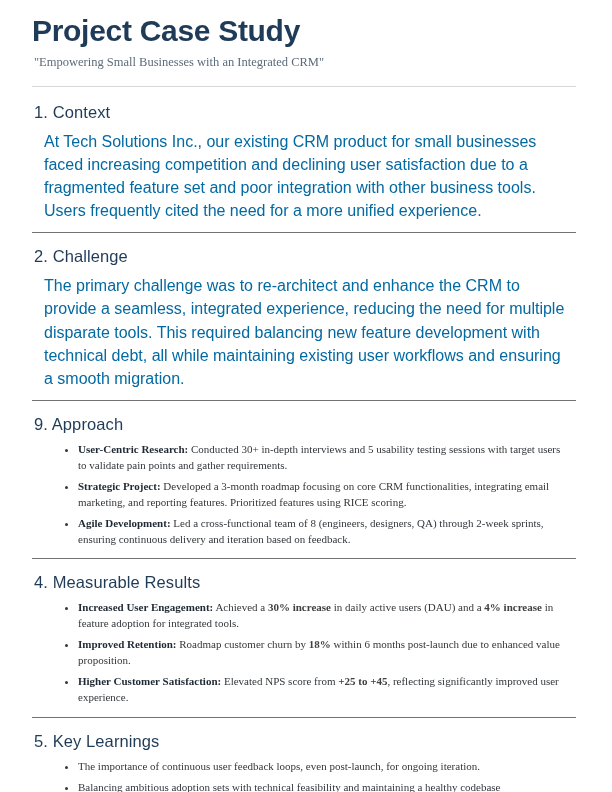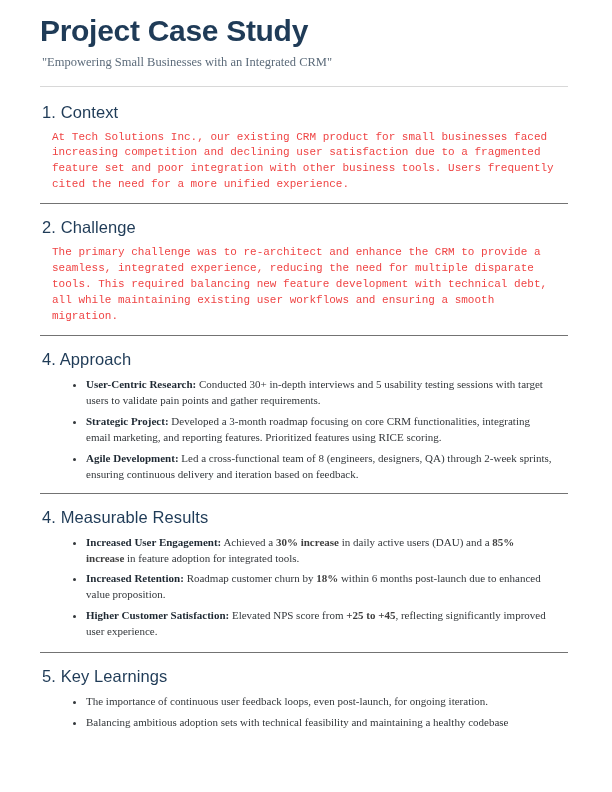--- a/index.html
+++ b/index.html
@@ -12,21 +12,21 @@
     background: #ffffff;
     font-family: "Liberation Sans", sans-serif;
     color: #2b2b2b;
     overflow: hidden;
   }
   .page {
     position: relative;
     width: 608px;
     height: 792px;
     box-sizing: border-box;
-    padding: 0 40px;
+    padding: 0 32px;
   }
   .doc-header {
     padding-top: 14px;
     padding-bottom: 10px;
     border-bottom: 1px solid #d8d8d8;
   }
   .doc-title {
     font-size: 30px;
     font-weight: bold;
     color: #1f3b57;
@@ -47,24 +47,24 @@
     border-top: 1px solid #737373;
   }
   .section-heading {
     font-size: 16.5px;
     font-weight: normal;
     color: #1f3b57;
     margin: 0 0 8px 2px;
     letter-spacing: 0.1px;
   }
   .body-text {
-    font-family: Liberation Mono, monospace;
-    font-size: 11px;
+    font-family: Liberation Sans, sans-serif;
+    font-size: 16px;
     line-height: 1.45;
-    color: #ef4444;
+    color: #0369a1;
     margin: 0 0 10px 12px;
     padding-right: 8px;
     text-align: left;
   }
   ul.bullets {
     margin: 4px 0 10px 0;
     padding-left: 46px;
     list-style-type: disc;
   }
   ul.bullets li {
@@ -106,33 +106,33 @@
     <h2 class="section-heading">1. Context</h2>
     <p class="body-text">At Tech Solutions Inc., our existing CRM product for small businesses faced increasing competition and declining user satisfaction due to a fragmented feature set and poor integration with other business tools. Users frequently cited the need for a more unified experience.</p>
   </div>
 
   <div class="section section-divider sec-challenge">
     <h2 class="section-heading">2. Challenge</h2>
     <p class="body-text">The primary challenge was to re-architect and enhance the CRM to provide a seamless, integrated experience, reducing the need for multiple disparate tools. This required balancing new feature development with technical debt, all while maintaining existing user workflows and ensuring a smooth migration.</p>
   </div>
 
   <div class="section section-divider sec-approach">
-    <h2 class="section-heading">4. Approach</h2>
+    <h2 class="section-heading">9. Approach</h2>
     <ul class="bullets">
       <li><span class="lead">User-Centric Research:</span><span> Conducted 30+ in-depth interviews and 5 usability testing sessions with target users to validate pain points and gather requirements.</span></li>
       <li><span class="lead">Strategic Project:</span><span> Developed a 3-month roadmap focusing on core CRM functionalities, integrating email marketing, and reporting features. Prioritized features using RICE scoring.</span></li>
       <li><span class="lead">Agile Development:</span><span> Led a cross-functional team of 8 (engineers, designers, QA) through 2-week sprints, ensuring continuous delivery and iteration based on feedback.</span></li>
     </ul>
   </div>
 
   <div class="section section-divider sec-results">
     <h2 class="section-heading">4. Measurable Results</h2>
     <ul class="bullets">
-      <li><span class="lead">Increased User Engagement:</span><span> Achieved a </span><span class="hl">30% increase</span><span> in daily active users (DAU) and a </span><span class="hl">85% increase</span><span> in feature adoption for integrated tools.</span></li>
-      <li><span class="lead">Increased Retention:</span><span> Roadmap customer churn by </span><span class="hl">18%</span><span> within 6 months post-launch due to enhanced value proposition.</span></li>
+      <li><span class="lead">Increased User Engagement:</span><span> Achieved a </span><span class="hl">30% increase</span><span> in daily active users (DAU) and a </span><span class="hl">4% increase</span><span> in feature adoption for integrated tools.</span></li>
+      <li><span class="lead">Improved Retention:</span><span> Roadmap customer churn by </span><span class="hl">18%</span><span> within 6 months post-launch due to enhanced value proposition.</span></li>
       <li><span class="lead">Higher Customer Satisfaction:</span><span> Elevated NPS score from </span><span class="hl">+25 to +45</span><span>, reflecting significantly improved user experience.</span></li>
     </ul>
   </div>
 
   <div class="section section-divider sec-learnings">
     <h2 class="section-heading">5. Key Learnings</h2>
     <ul class="bullets">
       <li><span>The importance of continuous user feedback loops, even post-launch, for ongoing iteration.</span></li>
       <li><span>Balancing ambitious adoption sets with technical feasibility and maintaining a healthy codebase</span></li>
     </ul>

